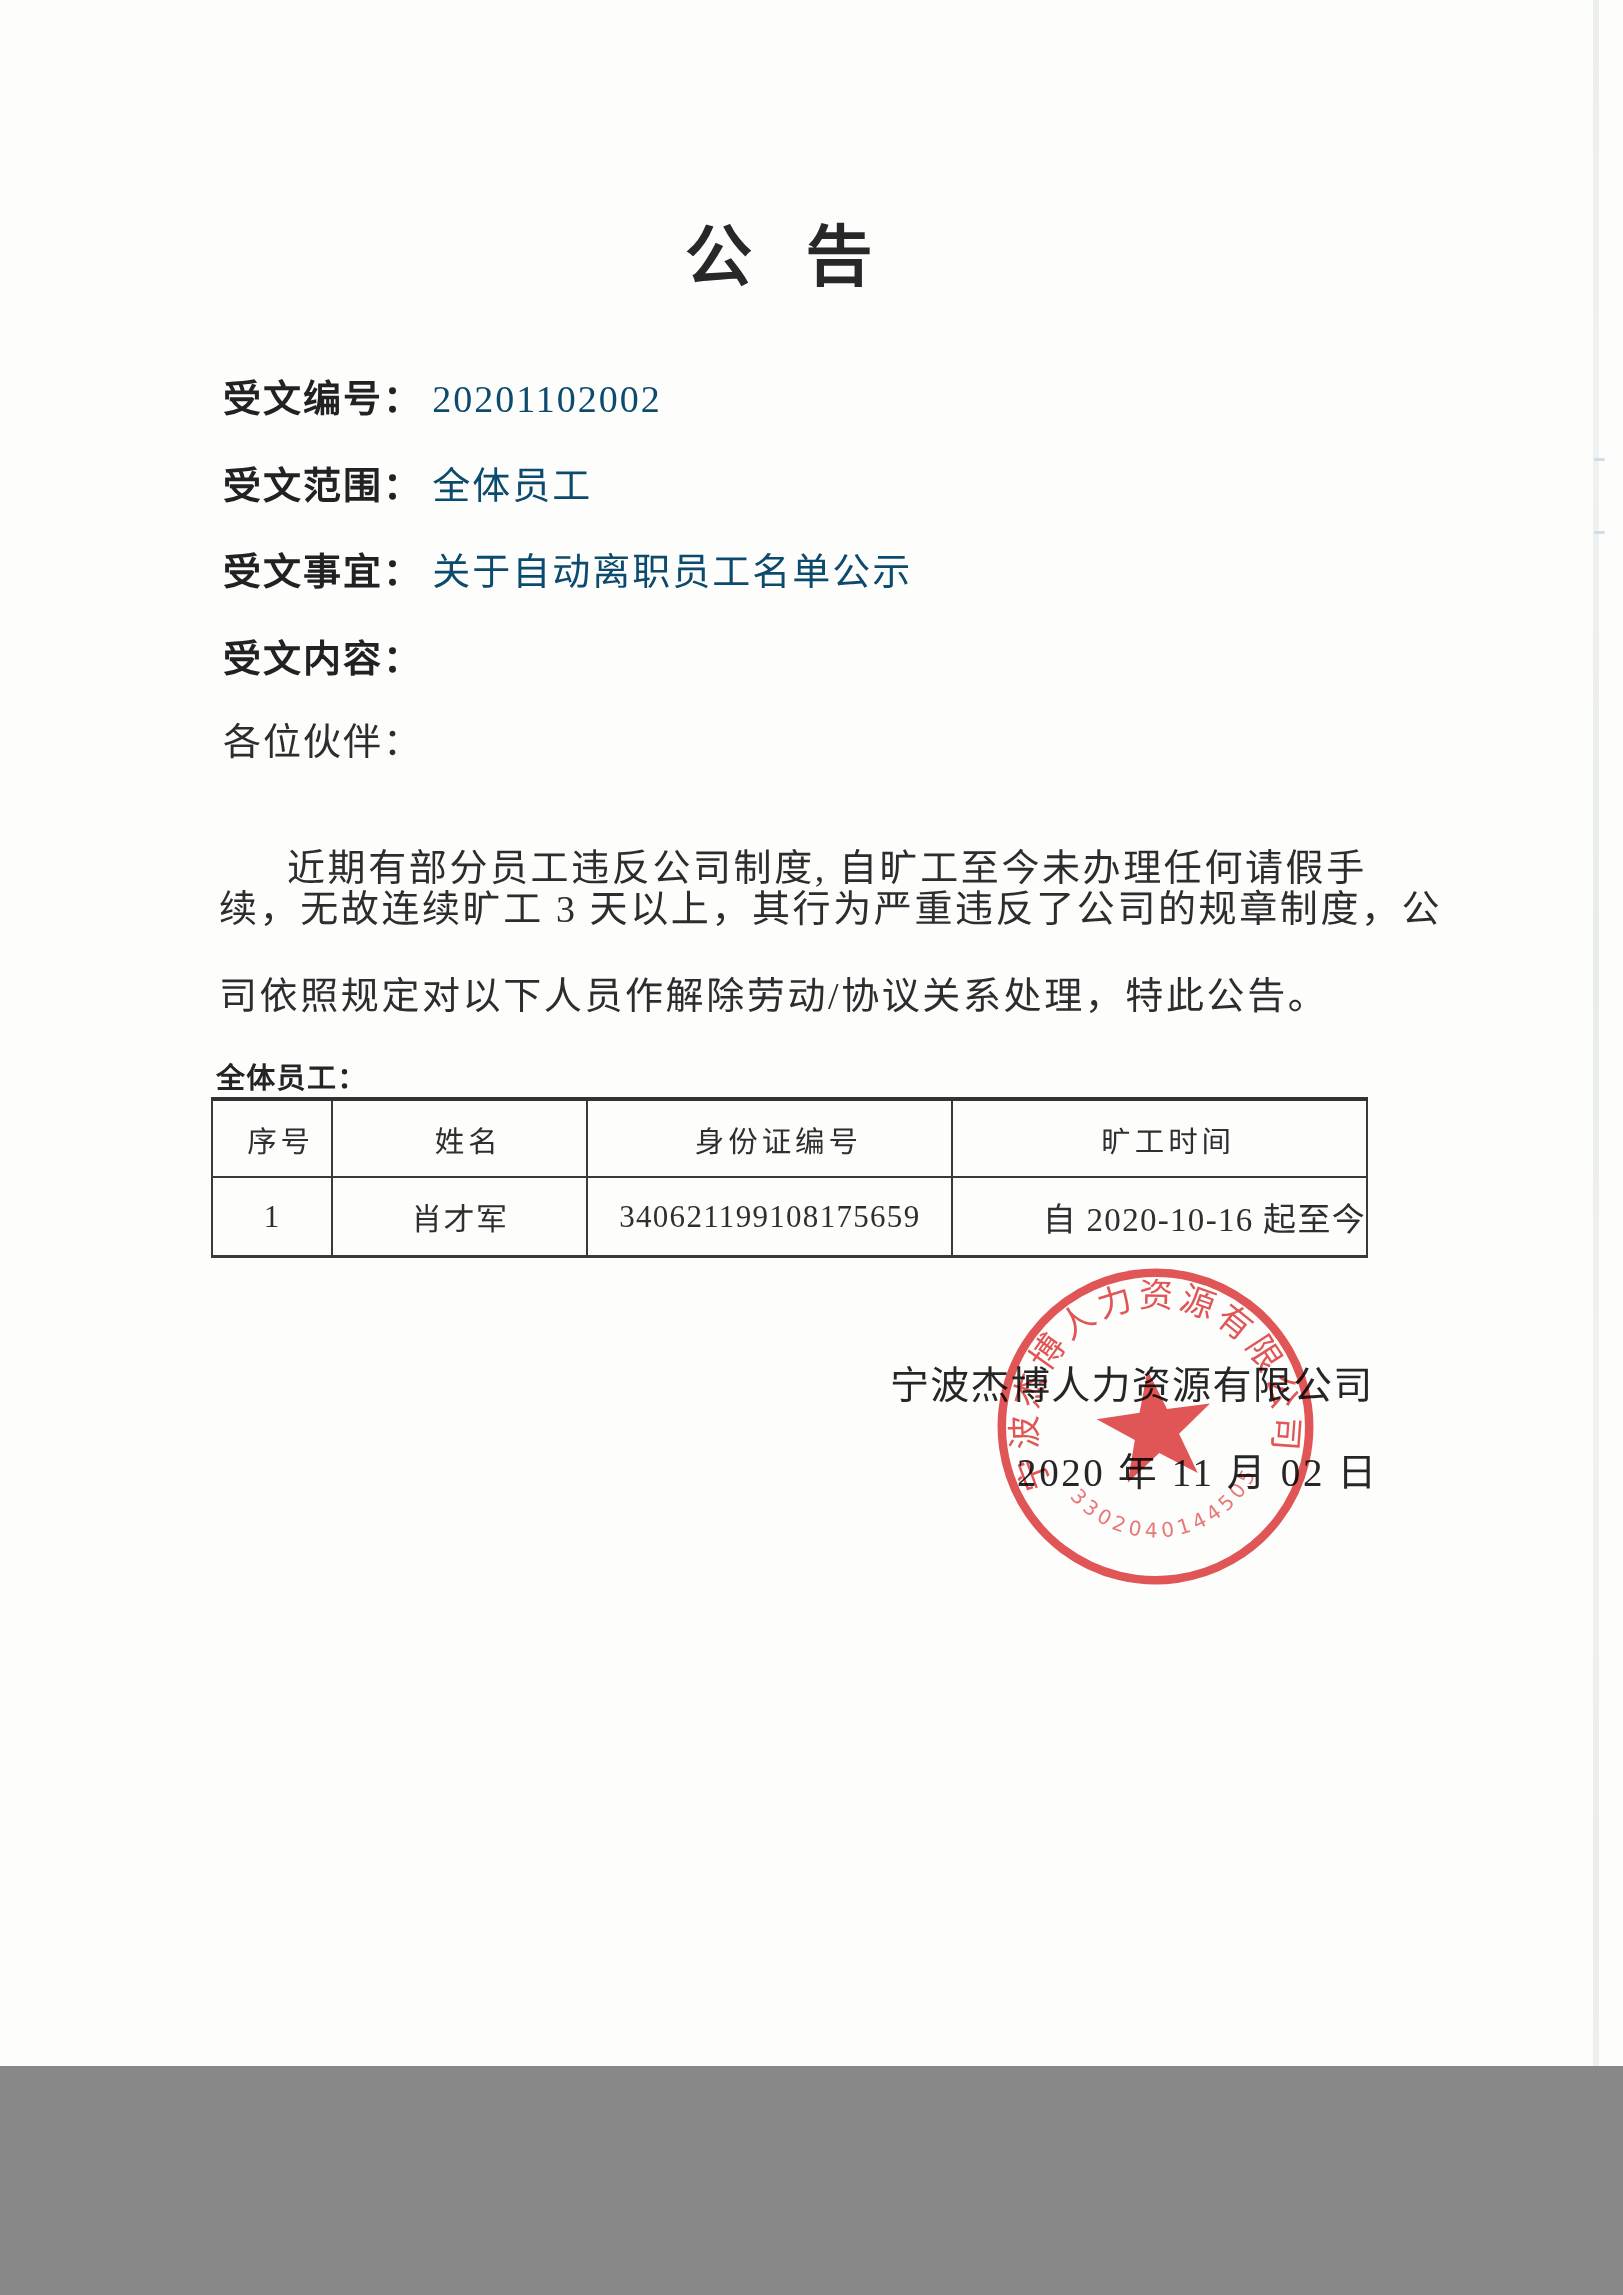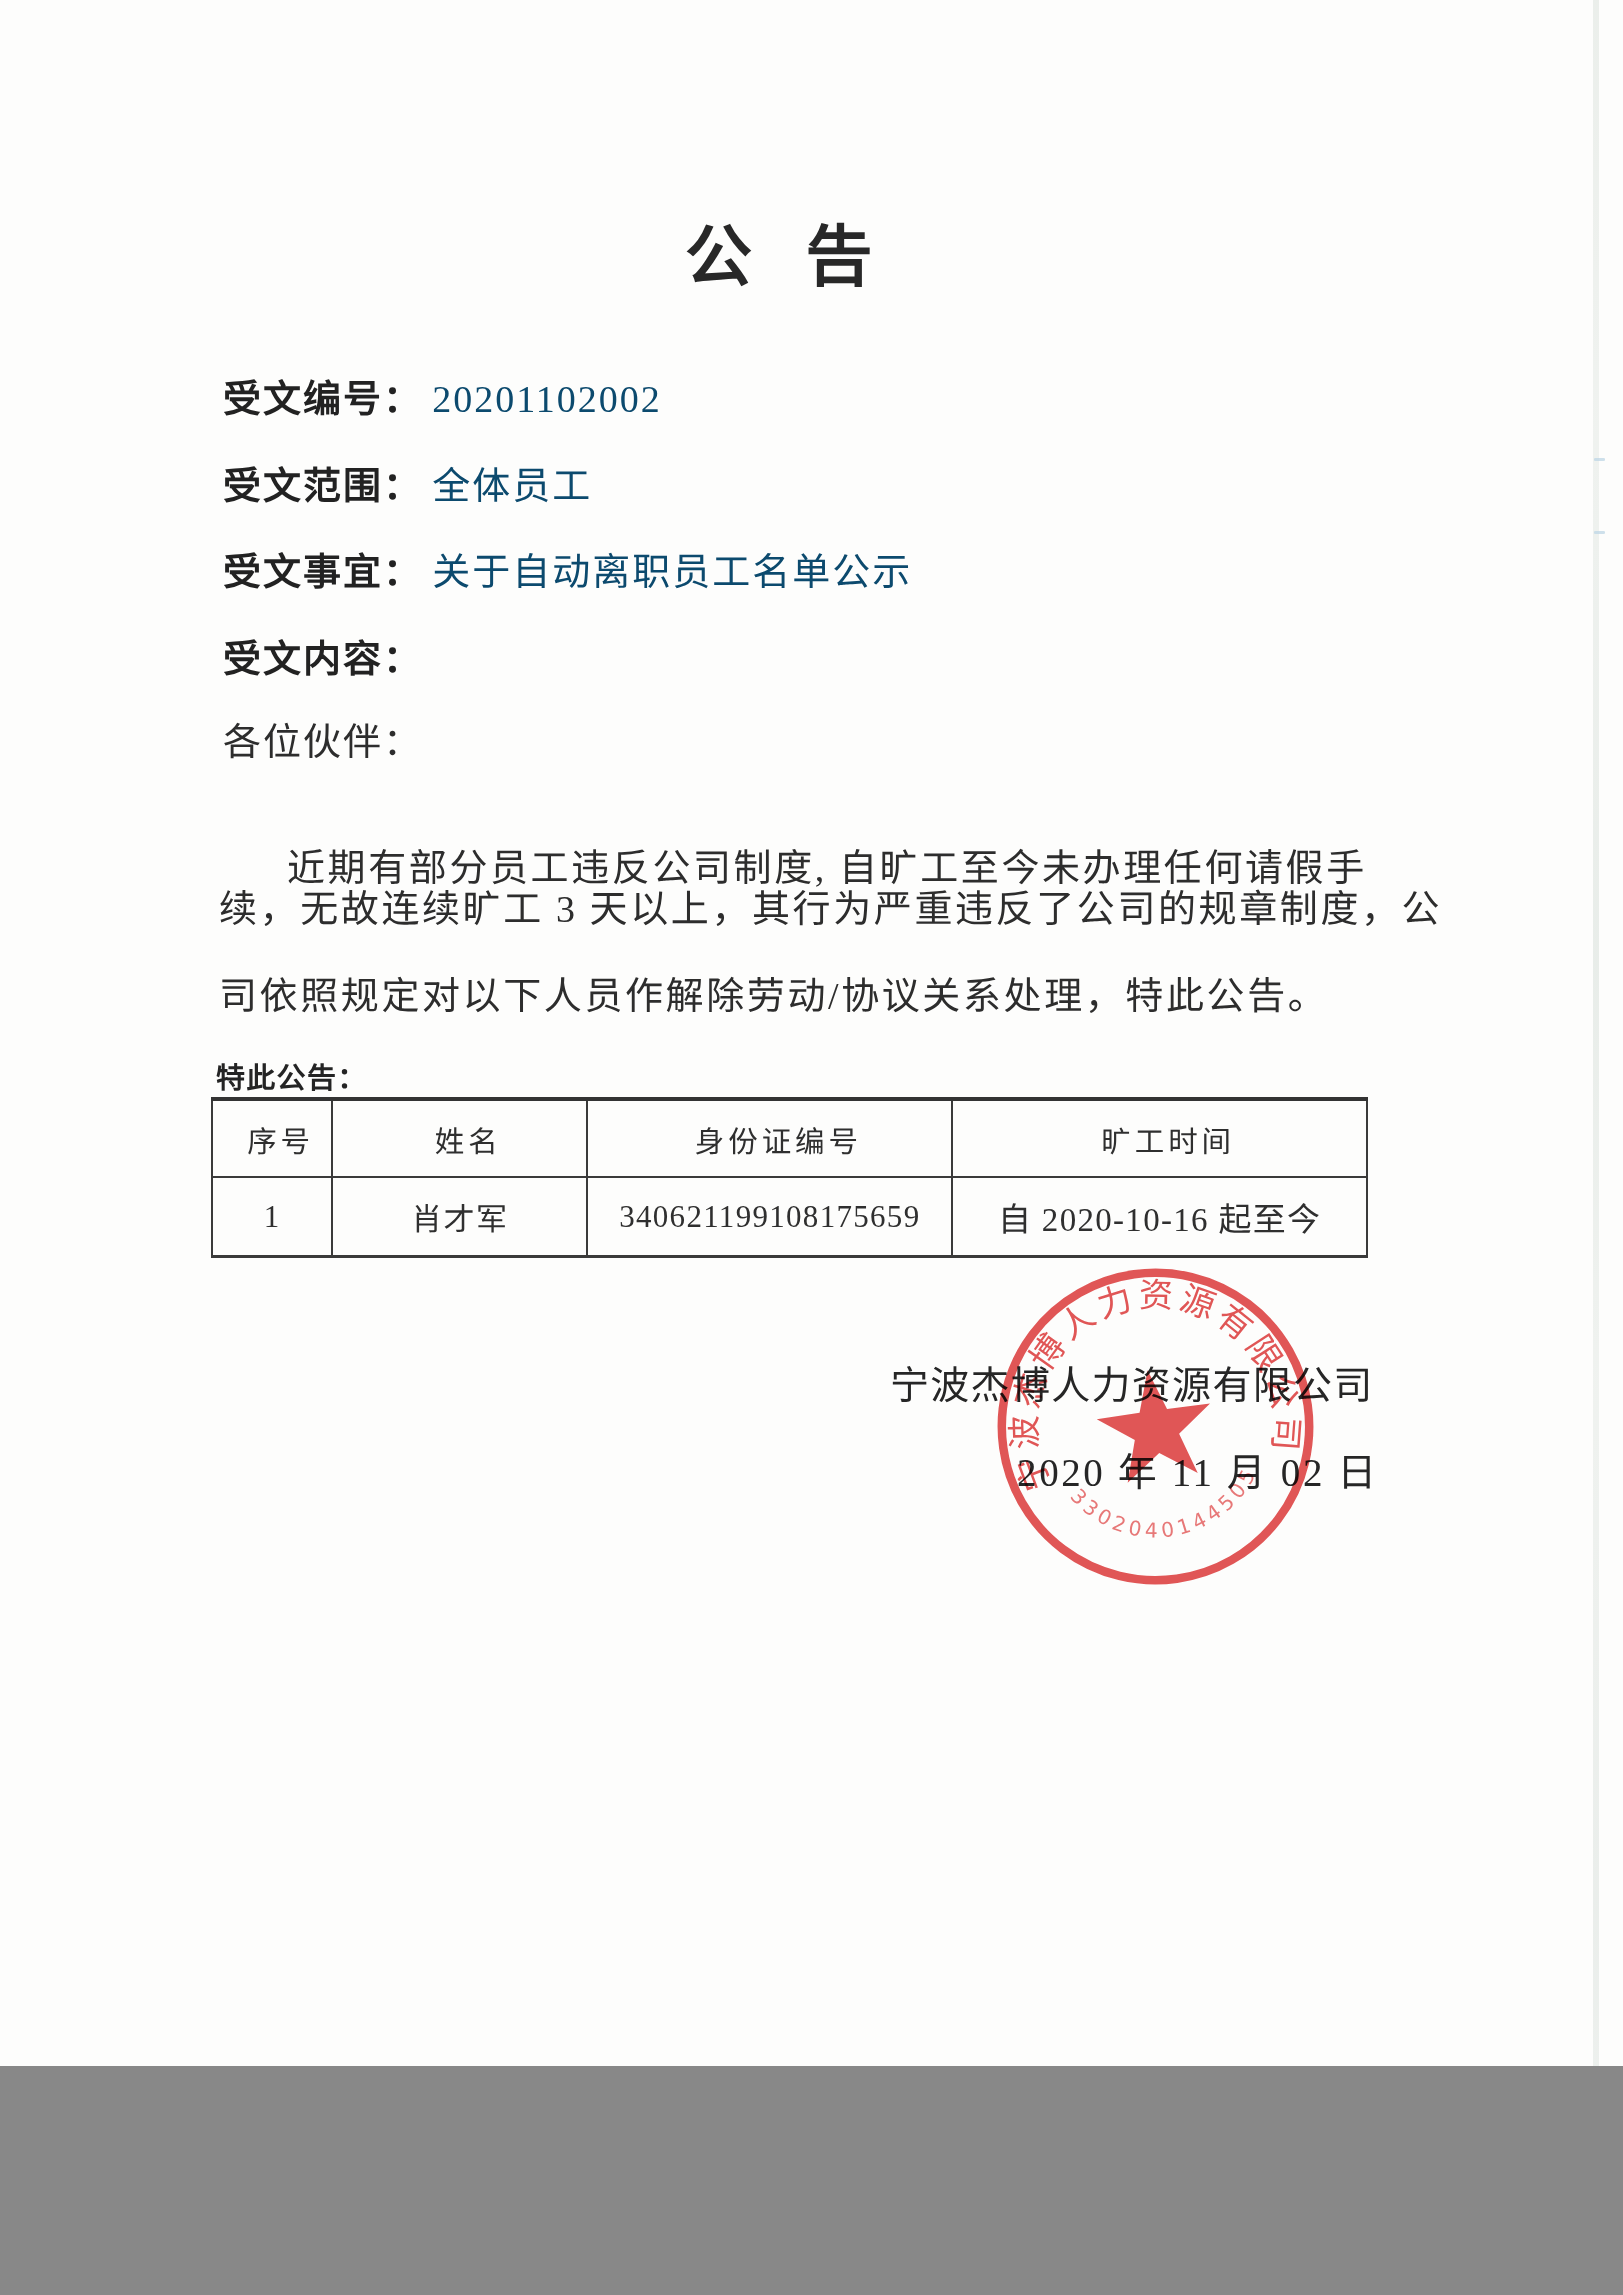--- a/index.html
+++ b/index.html
@@ -49,21 +49,21 @@
     border-collapse:collapse;table-layout:fixed;
   }
   table.roster td,table.roster th{
     border:2.6px solid #3a3a3a;
     text-align:center;vertical-align:middle;
     font-weight:400;padding:0;
     color:#2f2f2f;
   }
   table.roster tr.hdr td{border-top:4.6px solid #333;height:75px;font-size:29.5px;letter-spacing:3.9px;padding-left:17px;}
   table.roster tr.dat td{border-bottom:3.3px solid #3a3a3a;height:77px;font-size:31px;letter-spacing:1.3px;}
-  table.roster tr.dat td.wide{font-size:33px;}
+  table.roster tr.dat td.wide{font-size:33px;text-align:right;}
   .sig-company{
     position:absolute;left:890px;top:1354px;width:466px;
     text-align:center;font-size:39px;letter-spacing:1.3px;white-space:nowrap;
     color:#262626;
   }
   .sig-date{
     position:absolute;left:969px;top:1441px;width:458px;
     text-align:center;font-size:39px;letter-spacing:2.6px;white-space:nowrap;
     color:#262626;
   }
@@ -108,21 +108,21 @@
   <div class="field-line f3">
     <span class="field-label">受文内容：</span><span class="field-value"></span>
   </div>
 
   <div class="salutation">各位伙伴：</div>
 
   <div class="body-line b0">近期有部分员工违反公司制度, 自旷工至今未办理任何请假手</div>
   <div class="body-line b1">续，无故连续旷工 3 天以上，其行为严重违反了公司的规章制度，公</div>
   <div class="body-line b2">司依照规定对以下人员作解除劳动/协议关系处理，特此公告。</div>
 
-  <div class="list-intro">特此公告：</div>
+  <div class="list-intro">全体员工：</div>
 
   <table class="roster">
     <colgroup>
       <col style="width:10.4%">
         <col style="width:22.1%">
         <col style="width:31.6%">
         <col style="width:35.9%">
     </colgroup>
     <tbody>
         <tr class="hdr">

